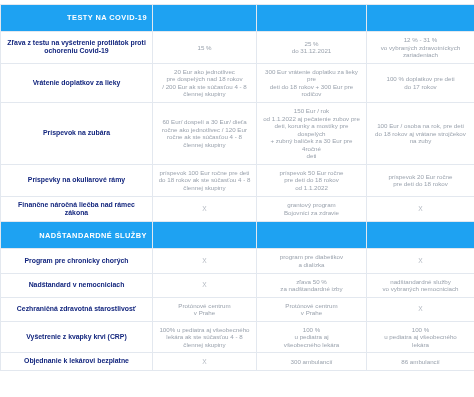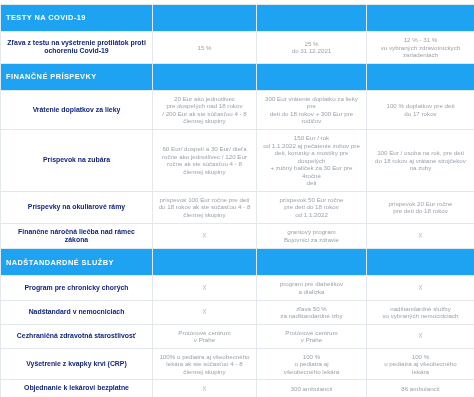--- a/index.html
+++ b/index.html
@@ -36,21 +36,21 @@
     background: #1ea2f2;
     border-color: #1ea2f2;
     padding: 0;
     height: 18px;
   }
   tr.section-row td.section-title {
     color: #ffffff;
     font-weight: bold;
     font-size: 7.4px;
     letter-spacing: 0.45px;
-    text-align: left;
+    text-align: right;
     padding: 4px 4px;
   }
   tr.section-row td.section-blank {
     background: #1ea2f2;
   }
 
   
   .top-spacer { height: 4px; }
 
   
@@ -102,26 +102,20 @@
         <td class="cell">
           <span class="cell-line">25 %</span>
           <span class="cell-line">do 31.12.2021</span>
         </td>
         <td class="cell">
           <span class="cell-line">12 % - 31 %</span>
           <span class="cell-line">vo vybraných zdravotníckych</span>
           <span class="cell-line">zariadeniach</span>
         </td>
       </tr>
-      <tr class="section-row">
-        <td class="section-title">FINANČNÉ PRÍSPEVKY</td>
-        <td class="section-blank"></td>
-        <td class="section-blank"></td>
-        <td class="section-blank"></td>
-      </tr>
       <tr class="data-row">
         <td class="row-label">Vrátenie doplatkov za lieky</td>
         <td class="cell">
           <span class="cell-line">20 Eur ako jednotlivec</span>
           <span class="cell-line">pre dospelých nad 18 rokov</span>
           <span class="cell-line">/ 200 Eur ak ste súčasťou 4 - 8</span>
           <span class="cell-line">člennej skupiny</span>
         </td>
         <td class="cell">
           <span class="cell-line">300 Eur vrátenie doplatku za lieky pre</span>

